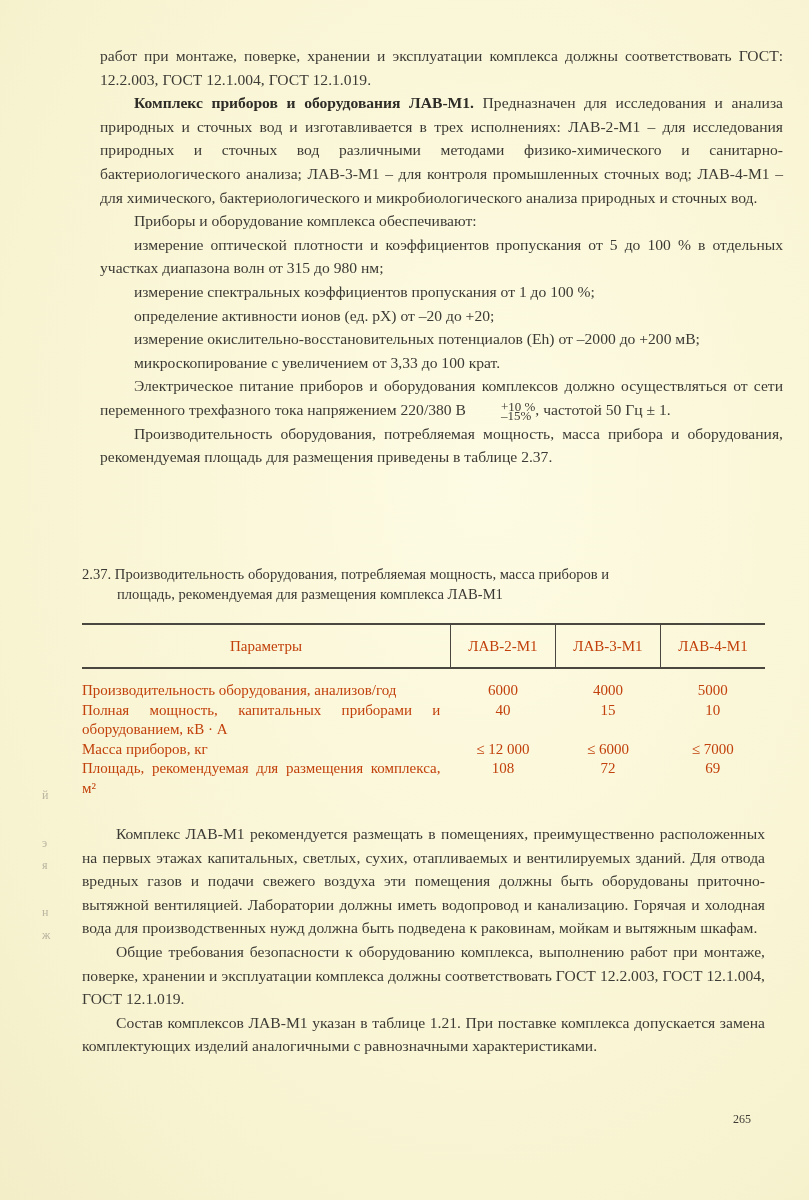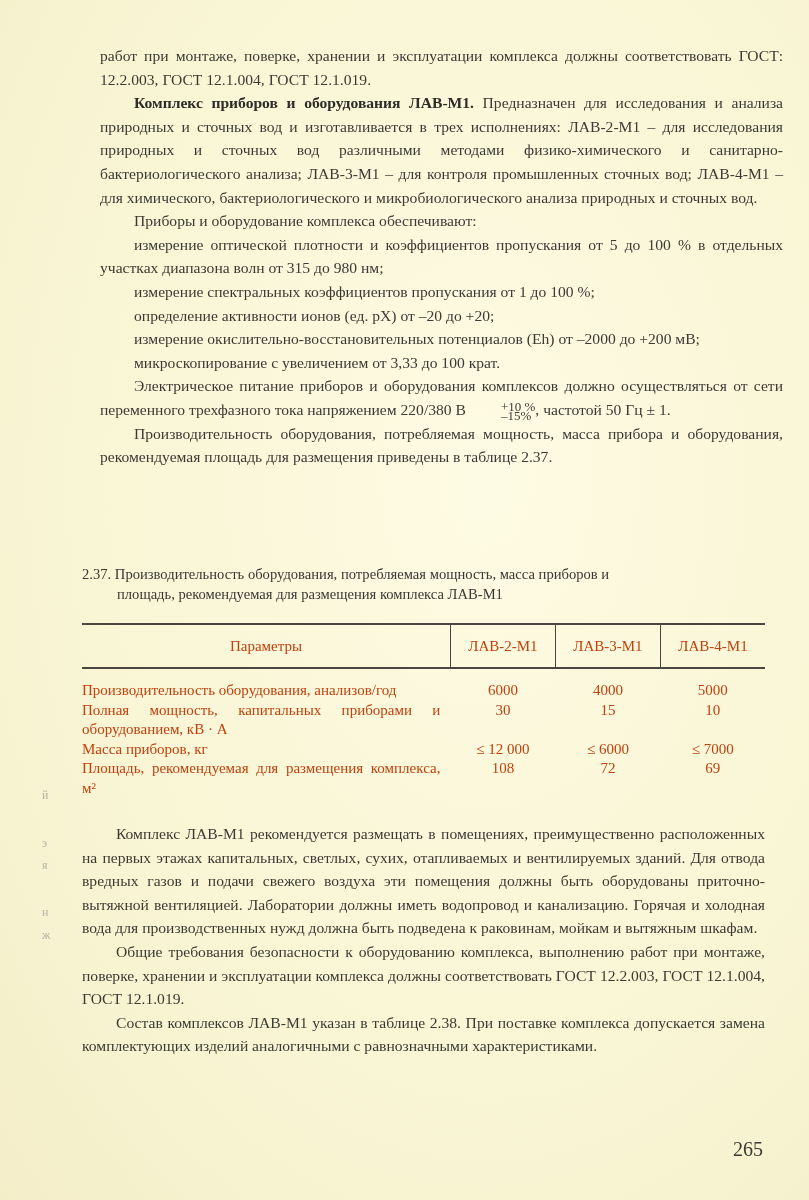--- a/index.html
+++ b/index.html
@@ -21,21 +21,21 @@
   .caption-line2 { padding-left:35px; }
   table.t { position:absolute; left:82px; top:623px; width:683px; border-collapse:collapse; font-size:15px; color:#c2410c; }
   .t thead th { font-weight:normal; height:40px; border-top:2px solid #4a4740; border-bottom:2px solid #4a4740; font-size:15px; }
   .t thead th + th { border-left:1.5px solid #4a4740; }
   .t th.param { width:370px; }
   .t th.c { width:103px; }
   .t tbody td { vertical-align:top; line-height:19.5px; padding:0; font-size:15px; }
   .t tbody tr:first-child td { padding-top:12px; }
   .t td.c { text-align:center;margin-top:41px; }
   .t td.p { padding-right:10px; text-align:justify; }
-  .pagenum { position:absolute; left:733px; top:1138px; font-size:20px; color:#3c3a34; }
+  .pagenum { position:absolute; left:733px; top:1112px; font-size:12px; color:#3c3a34; }
   .margin-mark { position:absolute; left:42px; font-size:12px; color:#b8b4a0; }
   .body2 { position:absolute; left:82px; top:822px; width:683px; }
 </style>
 </head>
 <body>
 
 <div class="page">
   <p>работ при монтаже, поверке, хранении и эксплуатации комплекса должны соответствовать ГОСТ:  12.2.003, ГОСТ 12.1.004, ГОСТ 12.1.019.</p>
   <p class="indent"><span class="b">Комплекс приборов и оборудования ЛАВ-М1.</span><span> Предназначен для исследования и анализа природных и сточных вод и изготавливается в трех исполнениях: ЛАВ-2-М1 – для исследования природных и сточных вод различными методами физико-химического и санитарно-бактериологического анализа; ЛАВ-3-М1 – для контроля промышленных сточных вод; ЛАВ-4-М1 – для химического, бактериологического и микробиологического анализа природных и сточных вод.</span></p>
   <p class="indent">Приборы и оборудование комплекса обеспечивают:</p>
@@ -64,21 +64,21 @@
   </thead>
   <tbody>
     <tr>
       <td class="p">Производительность оборудования, анализов/год</td>
       <td class="c">6000</td>
       <td class="c">4000</td>
       <td class="c">5000</td>
     </tr>
     <tr>
       <td class="p">Полная мощность, капитальных приборами и оборудованием, кВ · А</td>
-      <td class="c">30</td>
+      <td class="c">40</td>
       <td class="c">15</td>
       <td class="c">10</td>
     </tr>
     <tr>
       <td class="p">Масса приборов, кг</td>
       <td class="c">≤ 12 000</td>
       <td class="c">≤ 6000</td>
       <td class="c">≤ 7000</td>
     </tr>
     <tr>
@@ -92,16 +92,16 @@
 
 <div class="margin-mark" style="top:788px">й</div>
 <div class="margin-mark" style="top:836px">э</div>
 <div class="margin-mark" style="top:858px">я</div>
 <div class="margin-mark" style="top:905px">н</div>
 <div class="margin-mark" style="top:928px">ж</div>
 
 <div class="body2">
   <p class="indent">Комплекс ЛАВ-М1 рекомендуется размещать в помещениях, преимущественно расположенных на первых этажах капитальных, светлых, сухих, отапливаемых и вентилируемых зданий. Для отвода вредных газов и подачи свежего воздуха эти помещения должны быть оборудованы приточно-вытяжной вентиляцией. Лаборатории должны иметь водопровод и канализацию. Горячая и холодная вода для производственных нужд должна быть подведена к раковинам, мойкам и вытяжным шкафам.</p>
   <p class="indent">Общие требования безопасности к оборудованию комплекса, выполнению работ при монтаже, поверке, хранении и эксплуатации комплекса должны соответствовать ГОСТ 12.2.003, ГОСТ 12.1.004, ГОСТ 12.1.019.</p>
-  <p class="indent">Состав комплексов ЛАВ-М1 указан в таблице 2.38. При поставке комплекса допускается замена комплектующих изделий аналогичными с равнозначными характеристиками.</p>
+  <p class="indent">Состав комплексов ЛАВ-М1 указан в таблице 1.21. При поставке комплекса допускается замена комплектующих изделий аналогичными с равнозначными характеристиками.</p>
 </div>
 
 <div class="pagenum">265</div>
 
 </body></html>

